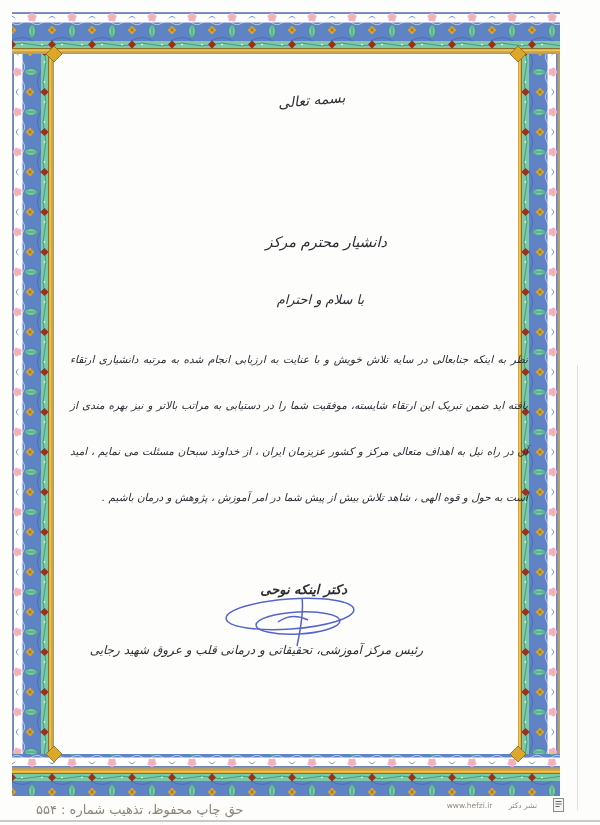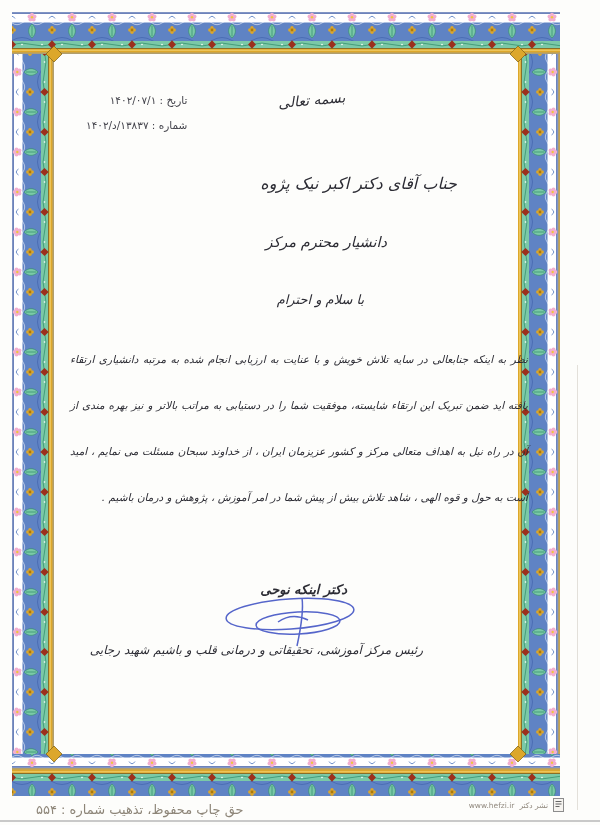--- a/index.html
+++ b/index.html
@@ -35,21 +35,21 @@
   .body-par{
     position:absolute;right:72px;left:70px;top:336px;
     direction:rtl;text-align:justify;font-style:italic;
     font-size:10.5px;line-height:46px;color:#2c2c34;white-space:normal;
   }
   .signer-name{right:253px;top:582px;font-size:13px;font-weight:bold;}
   .signature-svg{position:absolute;left:218px;top:592px;width:150px;height:60px;}
   .signer-title{right:177px;top:643px;font-size:12px;}
   .footer-left{left:36px;top:802px;font-size:13px;color:#8d8578;}
   .footer-right{
-    position:absolute;right:36px;top:798px;display:flex;align-items:center;gap:5px;
+    position:absolute;right:36px;top:798px;display:flex;align-items:center;gap:16px;
     font-size:7.5px;color:#93double8b80;color:#938b80;
   }
   .scan-line-bottom{position:absolute;left:0;top:820px;width:600px;height:2px;background:var(--scan-gray,#c9c9c9);}
   .scan-line-right{position:absolute;left:577px;top:365px;width:1px;height:445px;background:#e3e0da;}
 </style>
 </head>
 <body>
 
 <div class="page">
 
@@ -120,42 +120,37 @@
     <rect x="506" y="0" width="42" height="784" fill="url(#patRight)"></rect>
     <rect x="0" y="0" width="548" height="42" fill="url(#patTop)"></rect>
     <rect x="0" y="742" width="548" height="42" fill="url(#patBottom)"></rect>
 
     <path d="M42,34 l8,8 l-8,8 l-8,-8 z" class="f-gold diamond"></path>
     <path d="M506,34 l8,8 l-8,8 l-8,-8 z" class="f-gold diamond"></path>
     <path d="M42,734 l8,8 l-8,8 l-8,-8 z" class="f-gold diamond"></path>
     <path d="M506,734 l8,8 l-8,8 l-8,-8 z" class="f-gold diamond"></path>
   </svg>
 
-  <div class="t date-block">
-    <div>تاریخ : ۱۴۰۲/۰۷/۱</div>
-    <div>شماره : ۱۳۸۳۷/د/۱۴۰۲</div>
-  </div>
   <div class="t rtl hand besmellah">بسمه تعالی</div>
 
-  <div class="t rtl hand recipient-name">جناب آقای دکتر اکبر نیک پژوه</div>
   <div class="t rtl hand recipient-title">دانشیار محترم مرکز</div>
   <div class="t rtl hand salutation">با سلام و احترام</div>
 
   <div class="body-par">نظر به اینکه جنابعالی در سایه تلاش خویش و با عنایت به ارزیابی انجام شده به مرتبه دانشیاری ارتقاء یافته اید ضمن تبریک این ارتقاء شایسته، موفقیت شما را در دستیابی به مراتب بالاتر و نیز بهره مندی از آن در راه نیل به اهداف متعالی مرکز و کشور عزیزمان ایران ، از خداوند سبحان مسئلت می نمایم ، امید است به حول و قوه الهی ، شاهد تلاش بیش از پیش شما در امر آموزش ، پژوهش و درمان باشیم .</div>
 
   <div class="t rtl hand signer-name">دکتر اینکه نوحی</div>
   <svg class="signature-svg" viewBox="0 0 150 60">
     <g fill="none" stroke="var(--signature-blue)" stroke-width="1.5" opacity="0.9">
       <ellipse cx="72" cy="22" rx="64" ry="15" transform="rotate(-4 72 22)"></ellipse>
       <ellipse cx="80" cy="31" rx="42" ry="11" transform="rotate(-3 80 31)"></ellipse>
       <path d="M84,6 C86,20 82,40 79,54"></path>
       <path d="M60,30 q14,-10 30,-2"></path>
     </g>
   </svg>
-  <div class="t rtl hand signer-title">رئیس مرکز آموزشی، تحقیقاتی و درمانی قلب و باشیم شهید رجایی</div>
+  <div class="t rtl hand signer-title">رئیس مرکز آموزشی، تحقیقاتی و درمانی قلب و عروق شهید رجایی</div>
 
   <div class="t rtl footer-left">حق چاپ محفوظ، تذهیب شماره : ۵۵۴</div>
   <div class="footer-right">
     <span>www.hefzi.ir</span>
     <span class="rtl">نشر دکتر</span>
     <svg width="11" height="14" viewBox="0 0 11 14">
       <rect x="0.5" y="0.5" width="10" height="13" fill="#f6f4f0" stroke="#8c8c8c" stroke-width="1"></rect>
       <path d="M2.5,3.5 h6 M2.5,6 h6 M2.5,8.5 h4" stroke="#555" stroke-width="0.9" fill="none"></path>
     </svg>
   </div>

